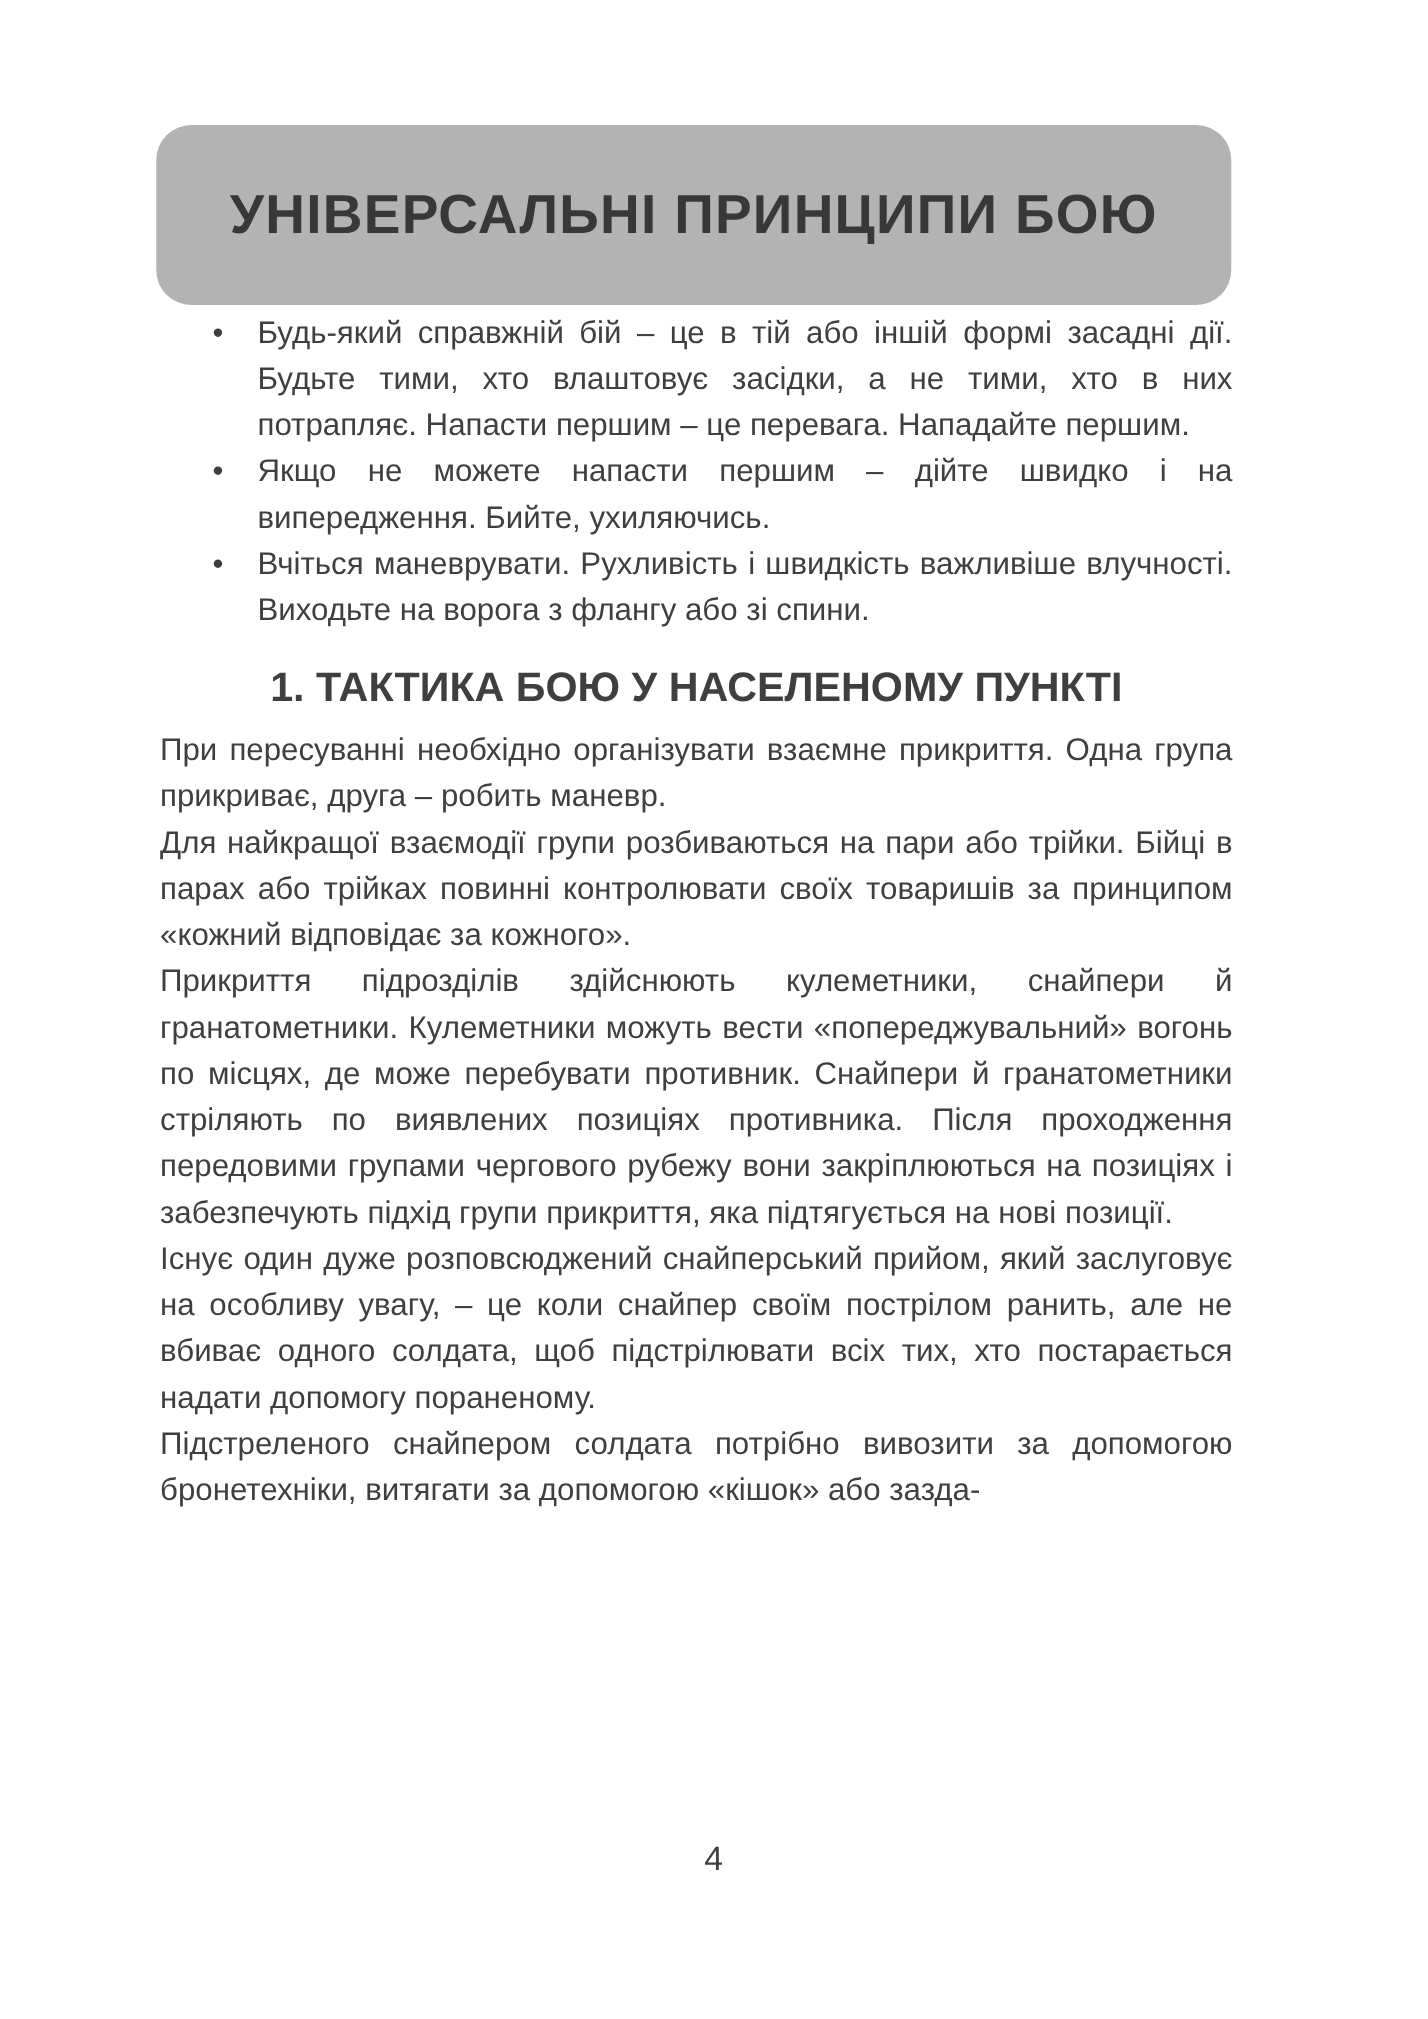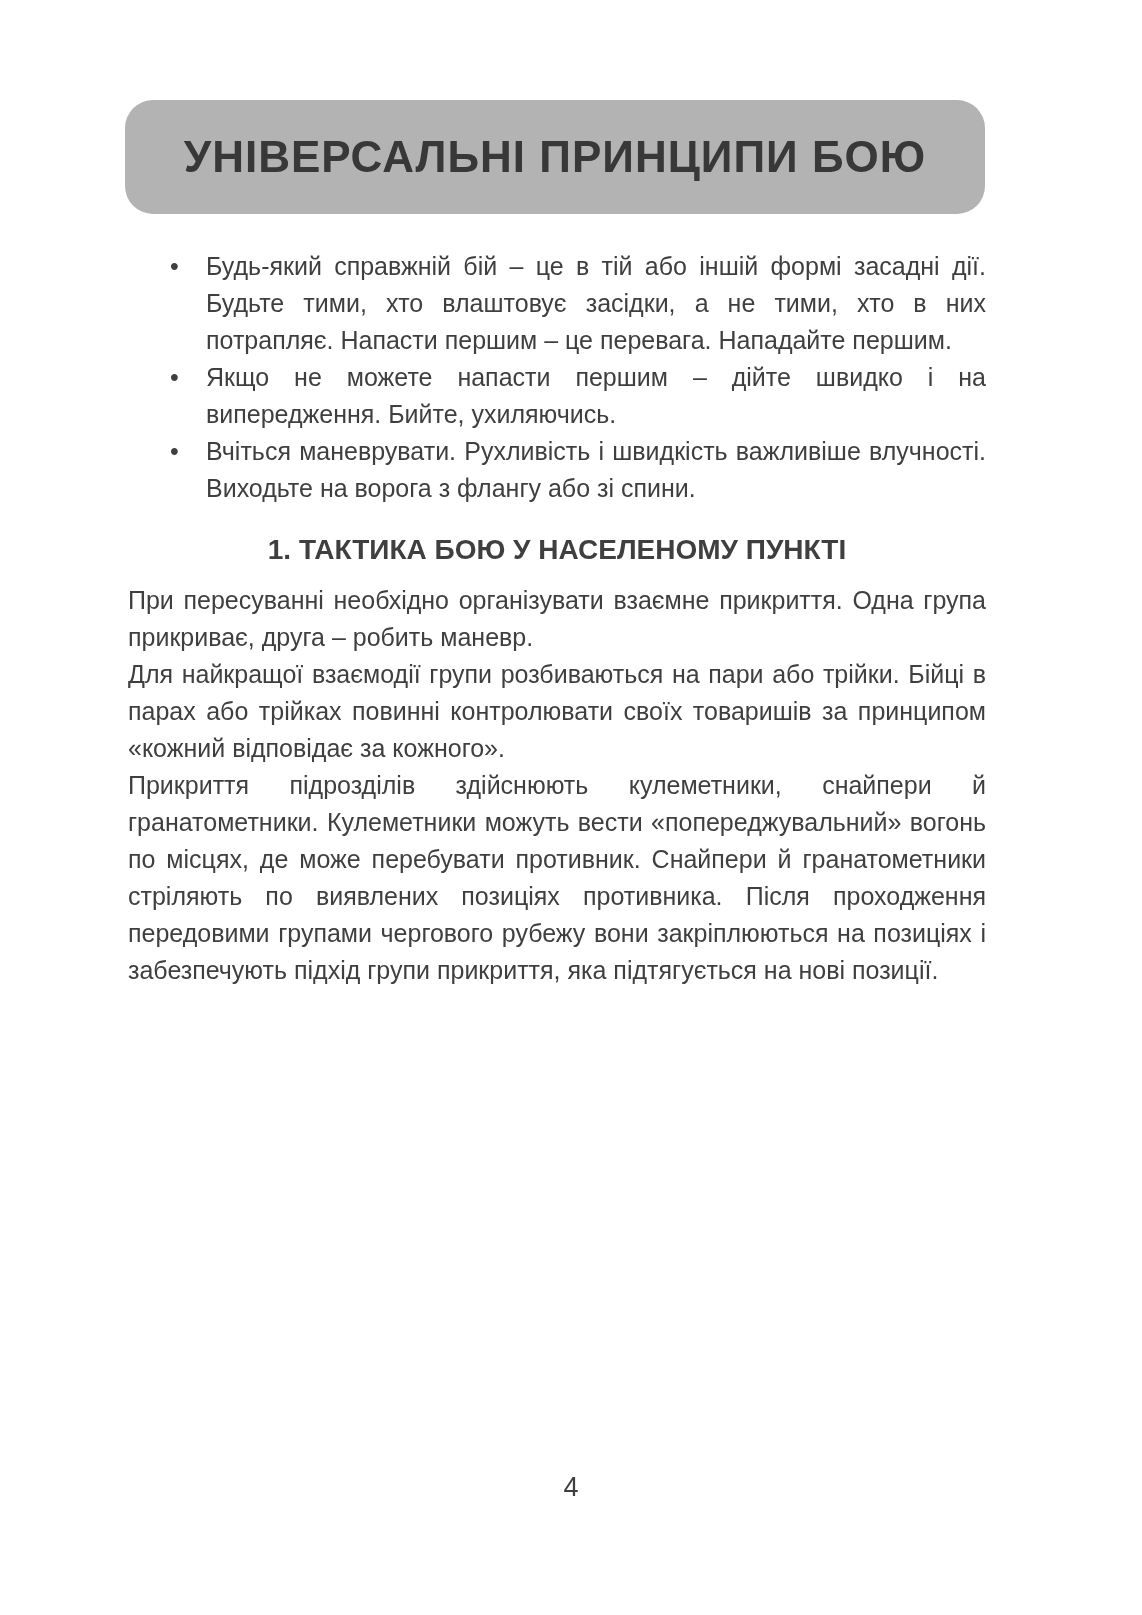--- a/index.html
+++ b/index.html
@@ -15,21 +15,21 @@
   .page {
     position: absolute;
     inset: 0;
     background: #ffffff;
   }
   .title-box {
     position: absolute;
     left: 125px;
     top: 100px;
     width: 860px;
-    height: 114px;
+    height: 144px;
     background: #b3b3b3;
     border-radius: 28px;
     display: flex;
     align-items: center;
     justify-content: center;
   }
   .title-text {
     font-size: 44px;
     font-weight: bold;
     letter-spacing: 1px;
@@ -56,21 +56,21 @@
   ul.bullets li .bullet {
     position: absolute;
     left: 42px;
     top: 0;
     font-size: 25px;
     color: #3f3f3f;
   }
   .section-heading {
     text-align: center;
     font-weight: bold;
-    font-size: 28px;
+    font-size: 33px;
     margin-top: 24px;
     margin-bottom: 14px;
   }
   .body-para {
     margin: 0;
     text-align: justify;
   }
   .page-number {
     position: absolute;
     left: 0;
@@ -105,18 +105,20 @@
         <span class="bullet">•</span>
         <span>Вчіться маневрувати. Рухливість і швидкість важливіше влучності. Виходьте на ворога з флангу або зі спини.</span>
       </li>
     </ul>
 
     <div class="section-heading">1. ТАКТИКА БОЮ У НАСЕЛЕНОМУ ПУНКТІ</div>
 
     <p class="body-para">При пересуванні необхідно організувати взаємне прикриття. Одна група прикриває, друга – робить маневр.</p>
     <p class="body-para">Для найкращої взаємодії групи розбиваються на пари або трійки. Бійці в парах або трійках повинні контролювати своїх товаришів за принципом «кожний відповідає за кожного».</p>
     <p class="body-para">Прикриття підрозділів здійснюють кулеметники, снайпери й гранатометники. Кулеметники можуть вести «попереджувальний» вогонь по місцях, де може перебувати противник. Снайпери й гранатометники стріляють по виявлених позиціях противника. Після проходження передовими групами чергового рубежу вони закріплюються на позиціях і забезпечують підхід групи прикриття, яка підтягується на нові позиції.</p>
+    <p class="body-para">Існує один дуже розповсюджений снайперський прийом, який заслуговує на особливу увагу, – це коли снайпер своїм пострілом ранить, але не вбиває одного солдата, щоб підстрілювати всіх тих, хто постарається надати допомогу пораненому.</p>
+    <p class="body-para">Підстреленого снайпером солдата потрібно вивозити за допомогою бронетехніки, витягати за допомогою «кішок» або зазда-</p>
 
   </div>
 
   <div class="page-number">4</div>
 
 </div>
 
 </body></html>

